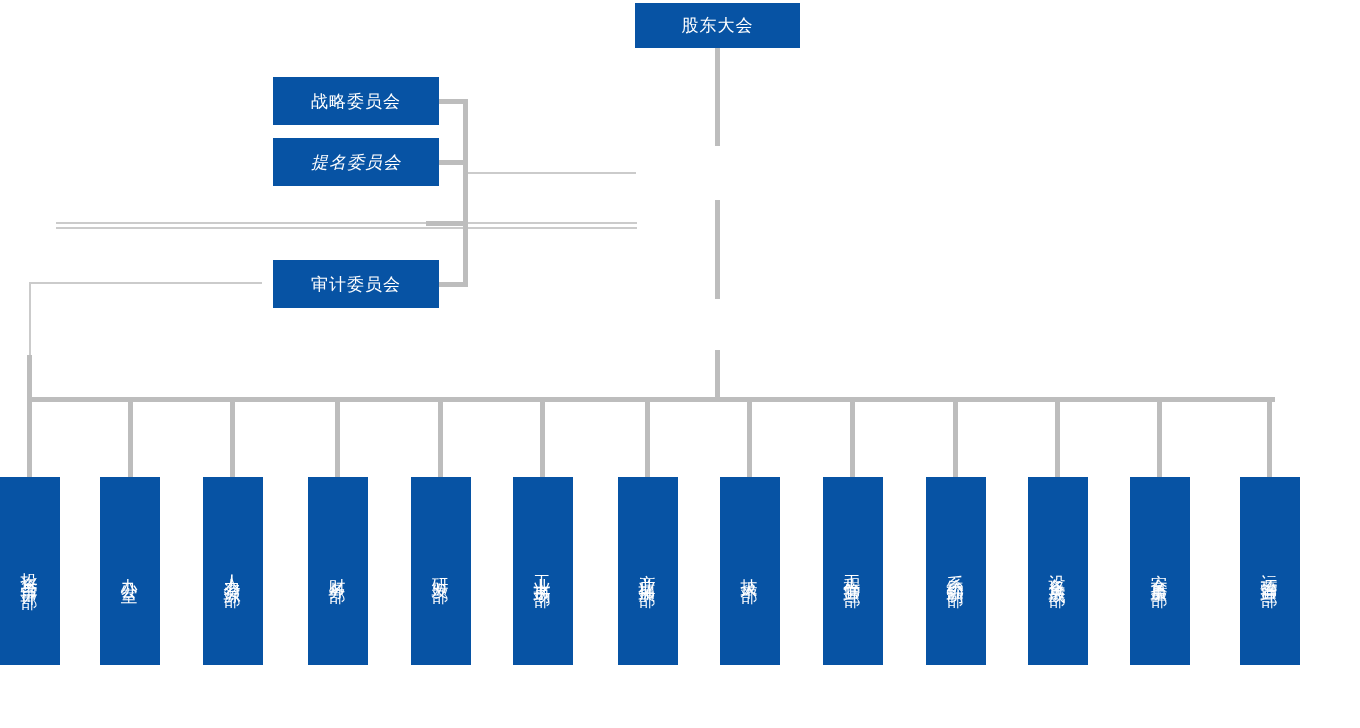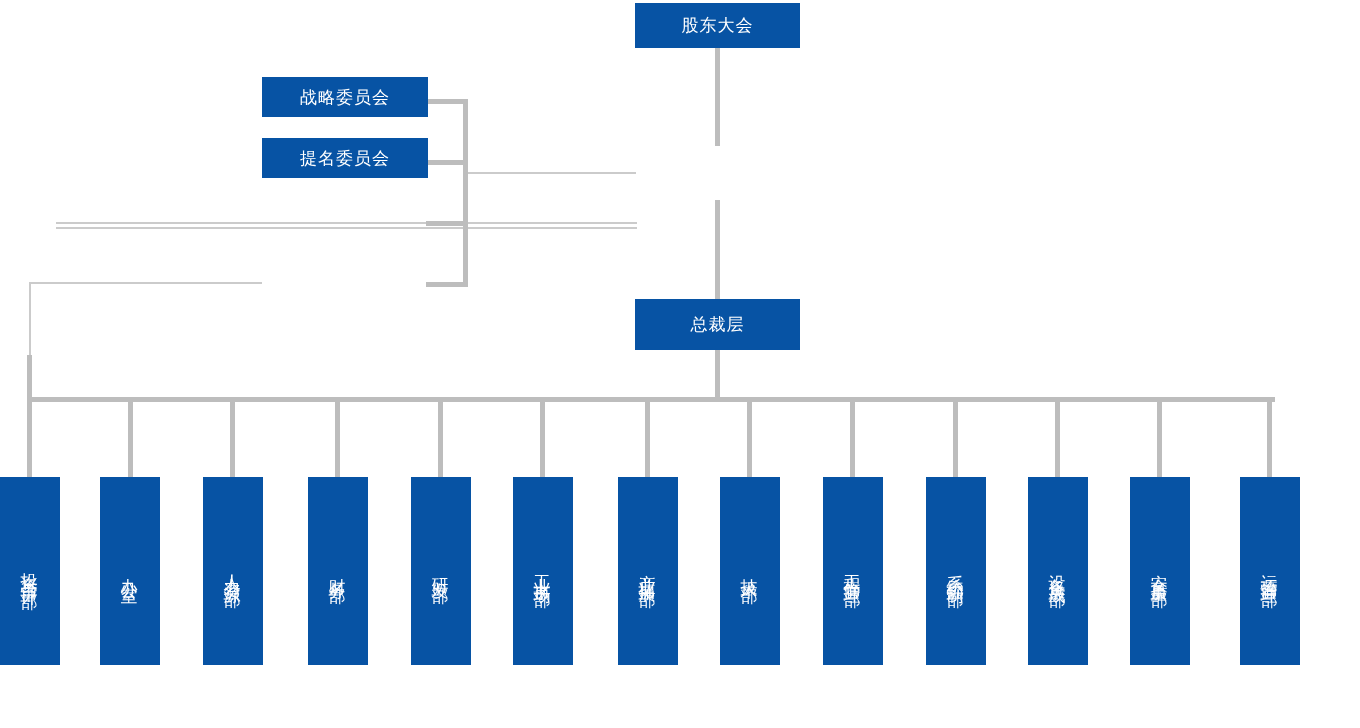--- a/index.html
+++ b/index.html
@@ -24,21 +24,21 @@
     justify-content: center;
     box-sizing: border-box;
   }
   .box .lbl {
     font-size: 17px;
     font-weight: 500;
     letter-spacing: 1px;
     white-space: nowrap;
   }
   .box.central { left: 635px; width: 165px; }
-  .box.committee { left: 262px; width: 166px; height: 40px; }
+  .box.committee { left: 273px; width: 166px; height: 48px; }
   .box.dept { top: 477px; width: 60px; height: 188px; }
   .box.dept .lbl {
     writing-mode: vertical-rl;
     text-orientation: upright;
     letter-spacing: 4px;
     font-size: 17px;
   }
   .line {
     position: absolute;
     background: var(--line-thick, #BDBDBD);
@@ -50,23 +50,20 @@
 </head>
 <body>
 
 <div id="stage">
 
   <div class="box central" style="top:3px;height:45px;">
     <span class="lbl">股东大会</span>
   </div>
 
 
-  <div class="box central" style="top:299px;height:51px;">
-    <span class="lbl">总裁层</span>
-  </div>
 
   <div class="line" style="left:715px;top:48px;width:5px;height:98px;"></div>
   <div class="line" style="left:715px;top:200px;width:5px;height:99px;"></div>
   <div class="line" style="left:715px;top:350px;width:5px;height:50px;"></div>
 
   <div class="line thin" style="left:56px;top:222px;width:581px;height:2px;"></div>
   <div class="line thin" style="left:56px;top:227px;width:581px;height:2px;"></div>
 
   <div class="line thin" style="left:29px;top:282px;width:233px;height:2px;"></div>
   <div class="line thin" style="left:29px;top:282px;width:2px;height:78px;"></div>
@@ -74,22 +71,25 @@
   <div class="line" style="left:426px;top:99px;width:42px;height:5px;"></div>
   <div class="line" style="left:426px;top:160px;width:42px;height:5px;"></div>
   <div class="line" style="left:426px;top:221px;width:42px;height:5px;"></div>
   <div class="line" style="left:426px;top:282px;width:42px;height:5px;"></div>
   <div class="line" style="left:463px;top:99px;width:5px;height:188px;"></div>
   <div class="line thin" style="left:468px;top:172px;width:168px;height:2px;"></div>
 
   <div class="box committee" style="top:77px;">
     <span class="lbl">战略委员会</span>
   </div>
-  <div class="box committee" style="top:138px;">
+  <div class="box committee" style="top:138px;font-style:italic;">
     <span class="lbl">提名委员会</span>
+  </div>
+  <div class="box committee" style="top:260px;">
+    <span class="lbl">审计委员会</span>
   </div>
 
   <div class="line" style="left:27px;top:397px;width:1248px;height:5px;"></div>
 
   <div class="line" style="left:27px;top:355px;width:5px;height:122px;"></div>
   <div class="line" style="left:128px;top:397px;width:5px;height:80px;"></div>
   <div class="line" style="left:230px;top:397px;width:5px;height:80px;"></div>
   <div class="line" style="left:335px;top:397px;width:5px;height:80px;"></div>
   <div class="line" style="left:438px;top:397px;width:5px;height:80px;"></div>
   <div class="line" style="left:540px;top:397px;width:5px;height:80px;"></div>

